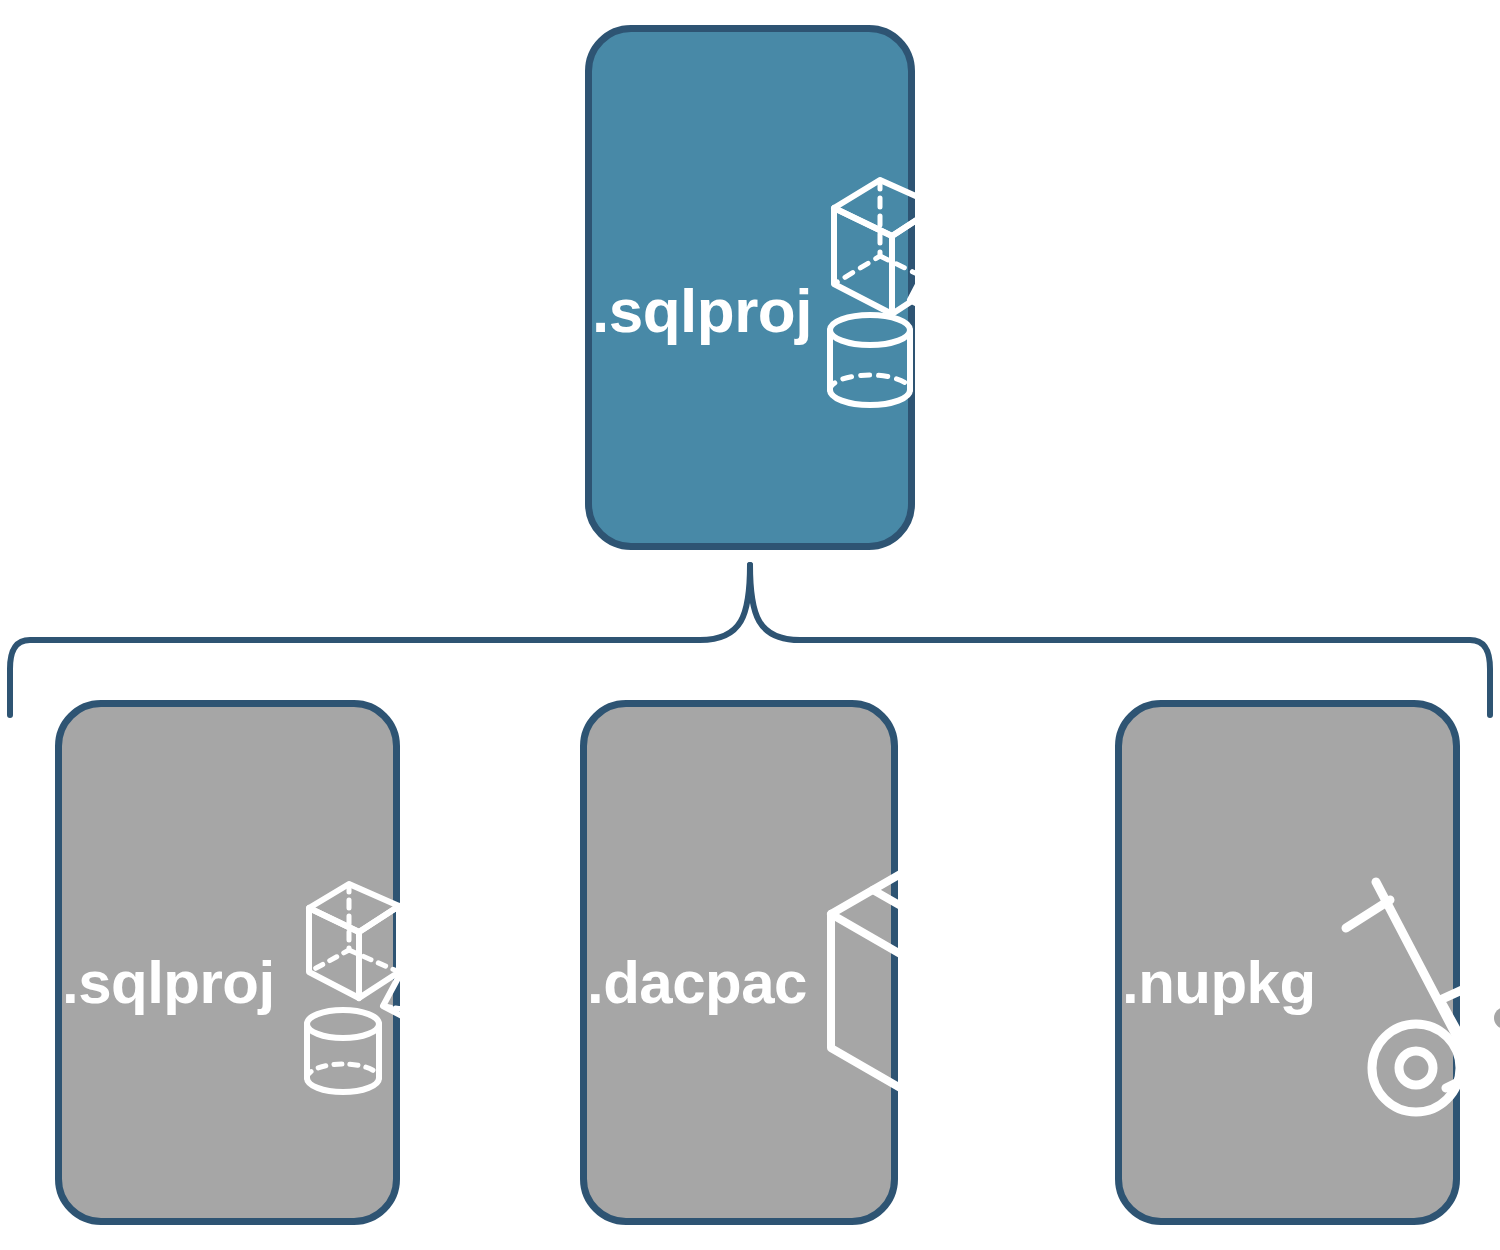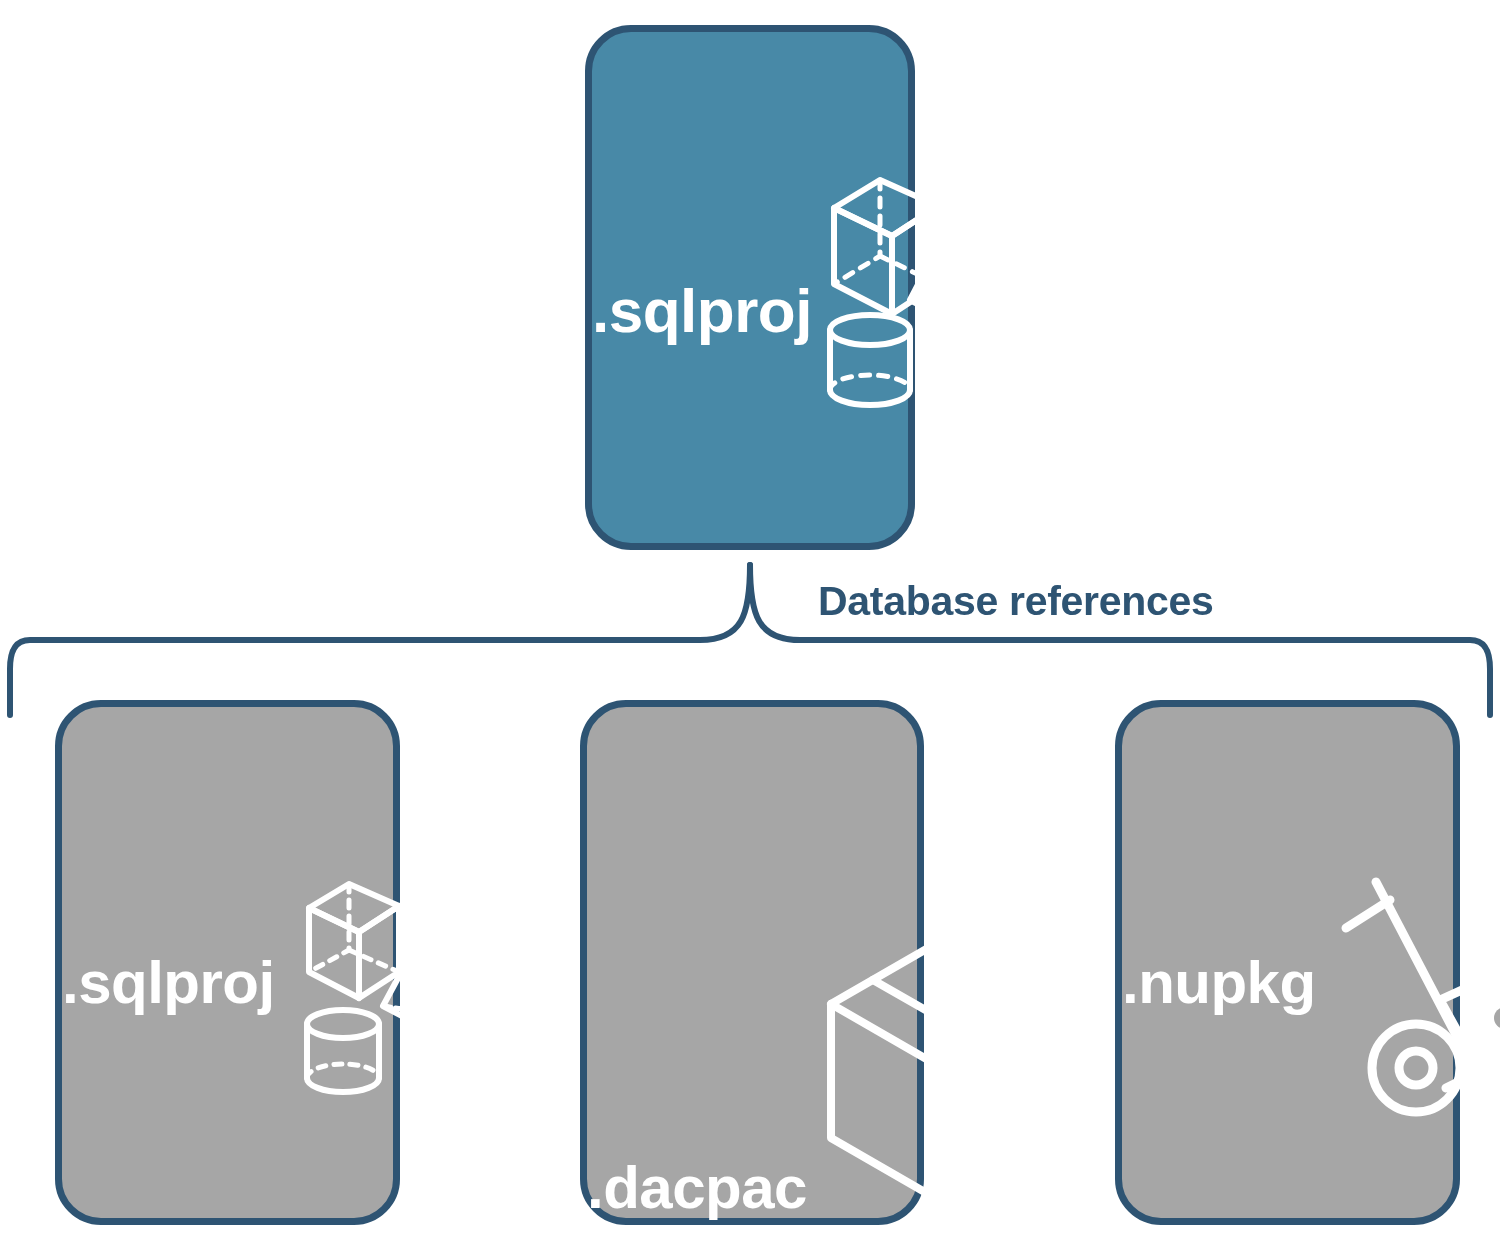--- a/index.html
+++ b/index.html
@@ -43,21 +43,21 @@
   #card-root .card-art{ margin-top:12px; }
 
   
   .ref-card{
     top:700px;
     height:525px;
     background:#a6a6a6;
   }
   .ref-card .card-title{ font-size:60px; margin-top:40px; }
   #card-sqlproj{ left:55px;   width:345px; }
-  #card-dacpac{ left:580px;  width:344px;align-items:flex-end; }
+  #card-dacpac{ left:580px;  width:318px; }
   #card-nupkg{  left:1115px; width:345px; }
 
   
   #brace{ position:absolute; left:0; top:545px; width:1500px; height:190px; }
   #brace-label{
     position:absolute;
     left:818px; top:578px;
     font-size:41px;
     font-weight:700;
     color:#2e5473;
@@ -129,21 +129,20 @@
              C 750 70, 742 95, 700 95
              L 30 95
              C 14 95, 10 108, 10 124
              L 10 170" stroke="#2e5473" stroke-width="6" fill="none" stroke-linecap="round"></path>
     <path d="M750 20
              C 750 70, 758 95, 800 95
              L 1470 95
              C 1486 95, 1490 108, 1490 124
              L 1490 170" stroke="#2e5473" stroke-width="6" fill="none" stroke-linecap="round"></path>
   </svg>
-  <div id="brace-label">Database references</div>
 
   <div class="card ref-card" id="card-sqlproj">
     <div class="card-title">.sqlproj</div>
     <div class="card-art">
       <svg width="260" height="260" viewBox="0 0 260 260" fill="none" style="margin-top:46px" aria-hidden="true">
         <g stroke="#ffffff" stroke-width="6" stroke-linejoin="round" stroke-linecap="round" fill="none">
           <path d="M34 52 L74 28 L124 50 L84 76 Z"></path>
           <path d="M34 52 L34 116 L84 142 L84 76 Z"></path>
           <path d="M84 76 L124 50 L124 116 L84 142 Z"></path>
           <path d="M74 28 L74 94 L34 116" stroke-dasharray="8 8" stroke-width="5"></path>

